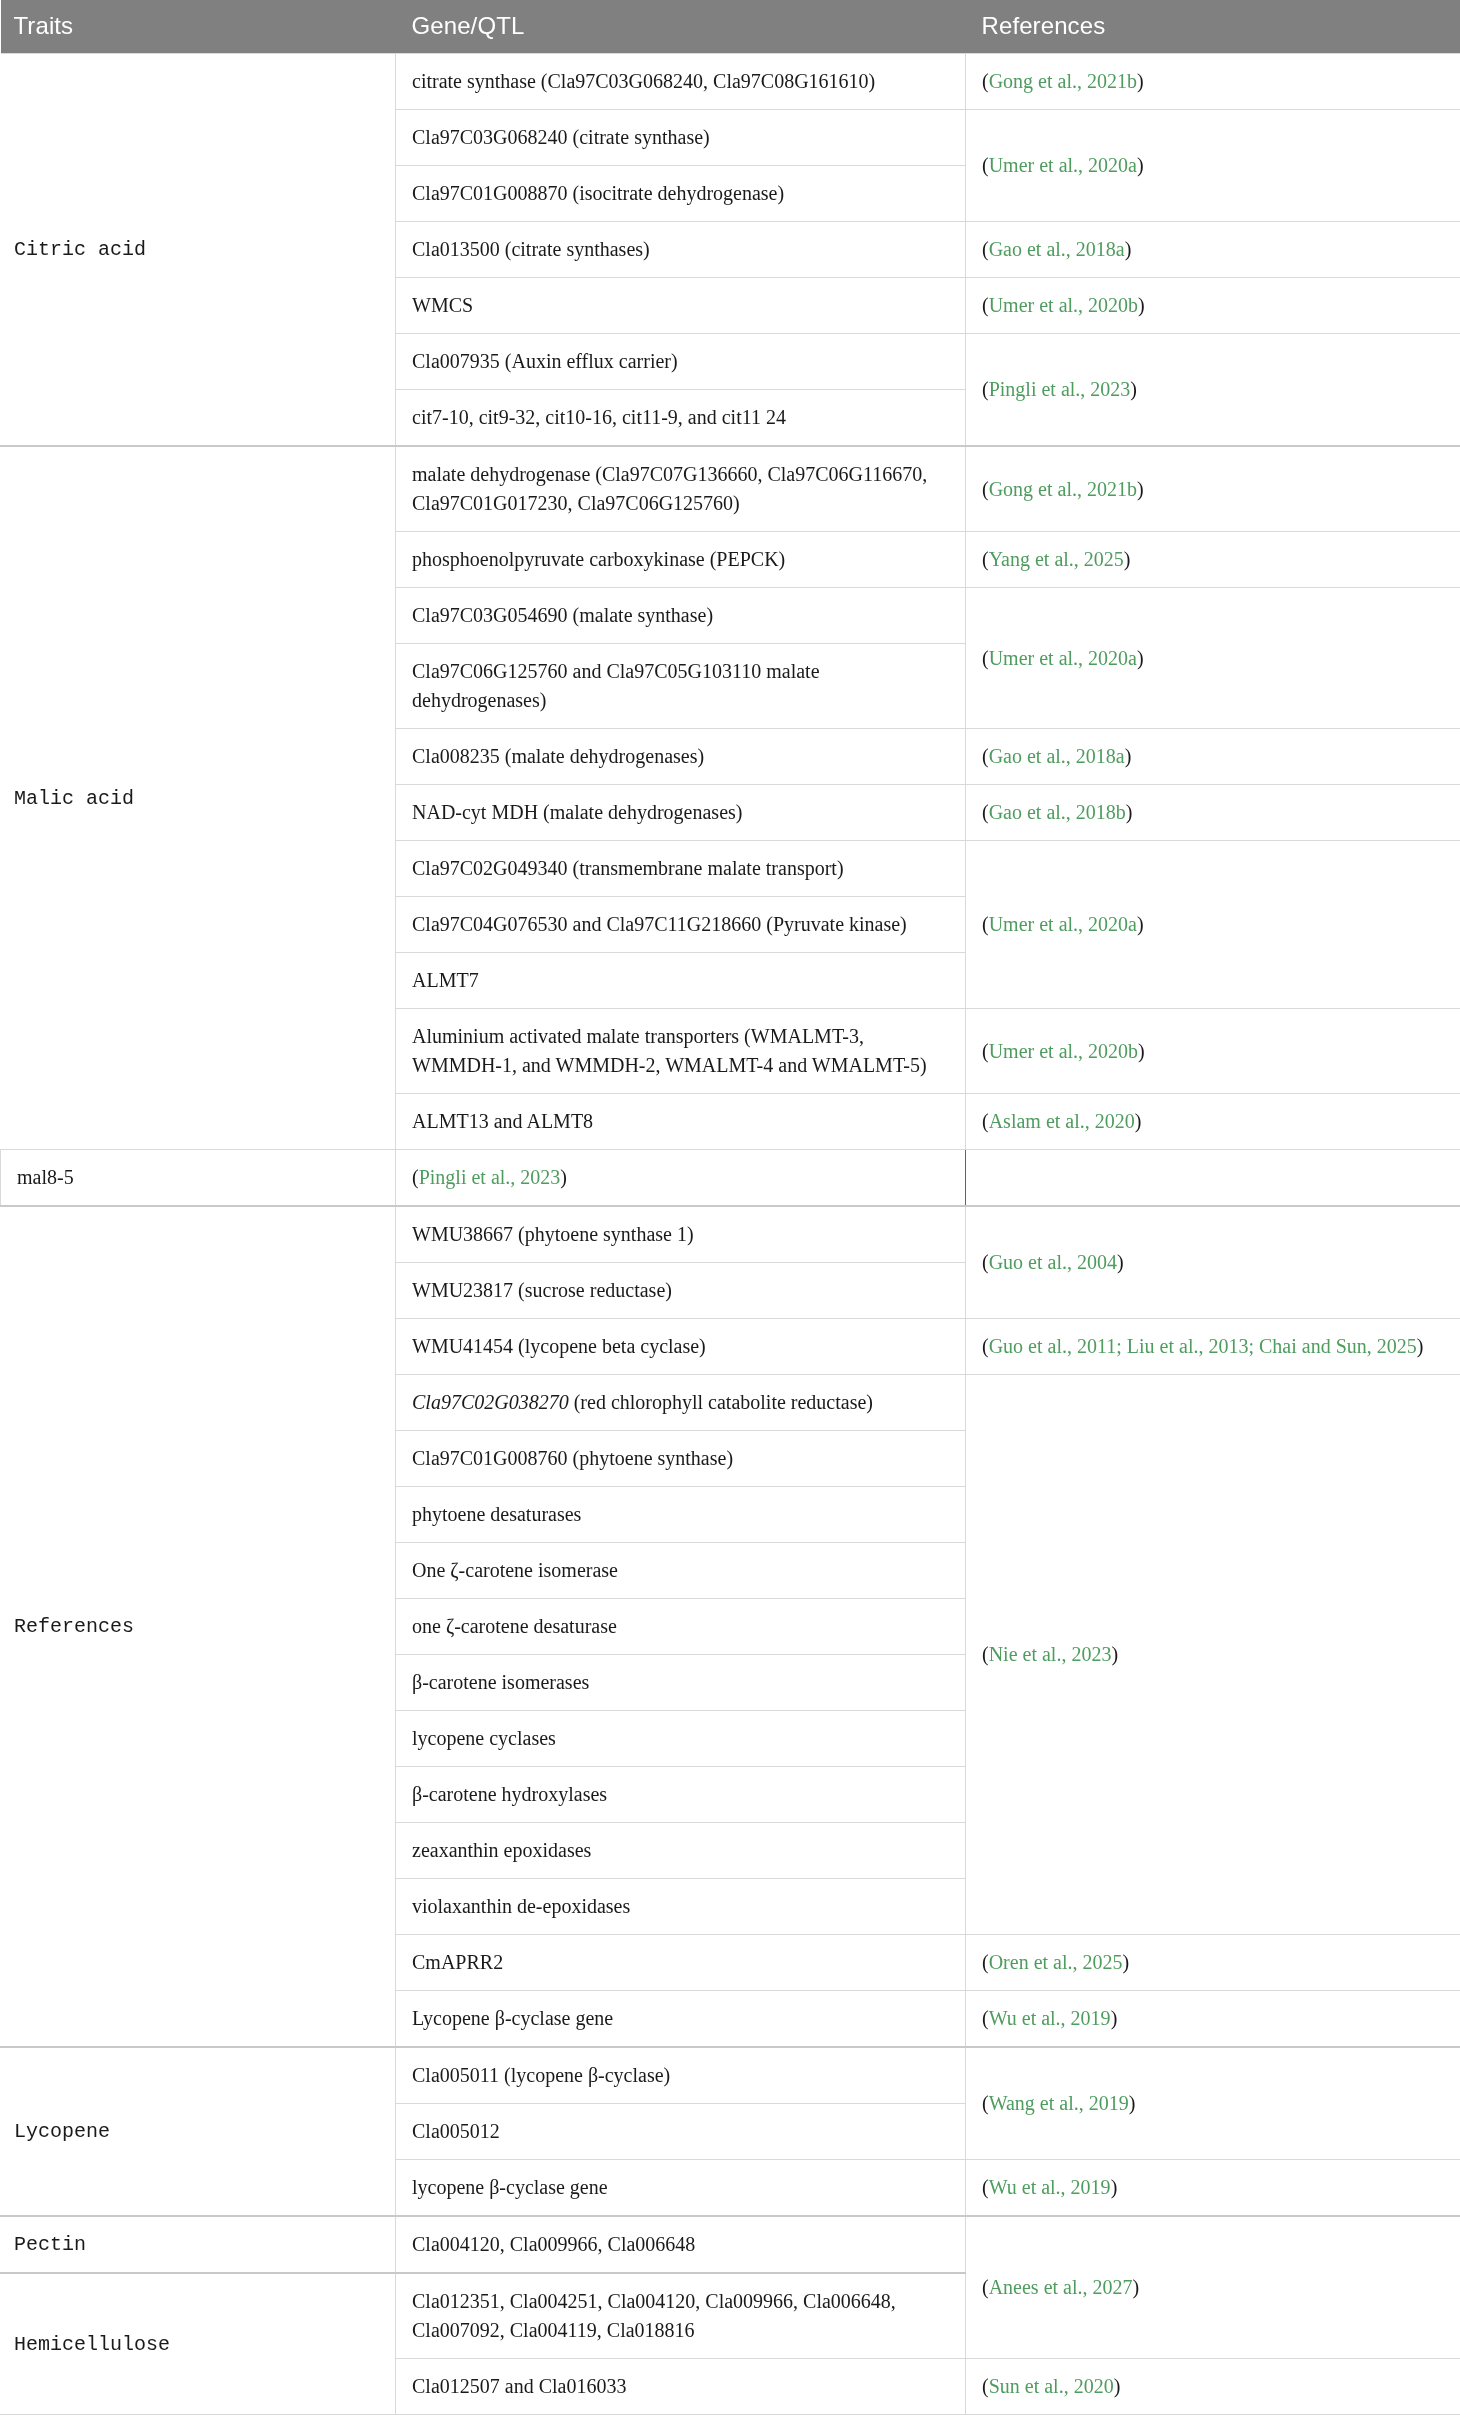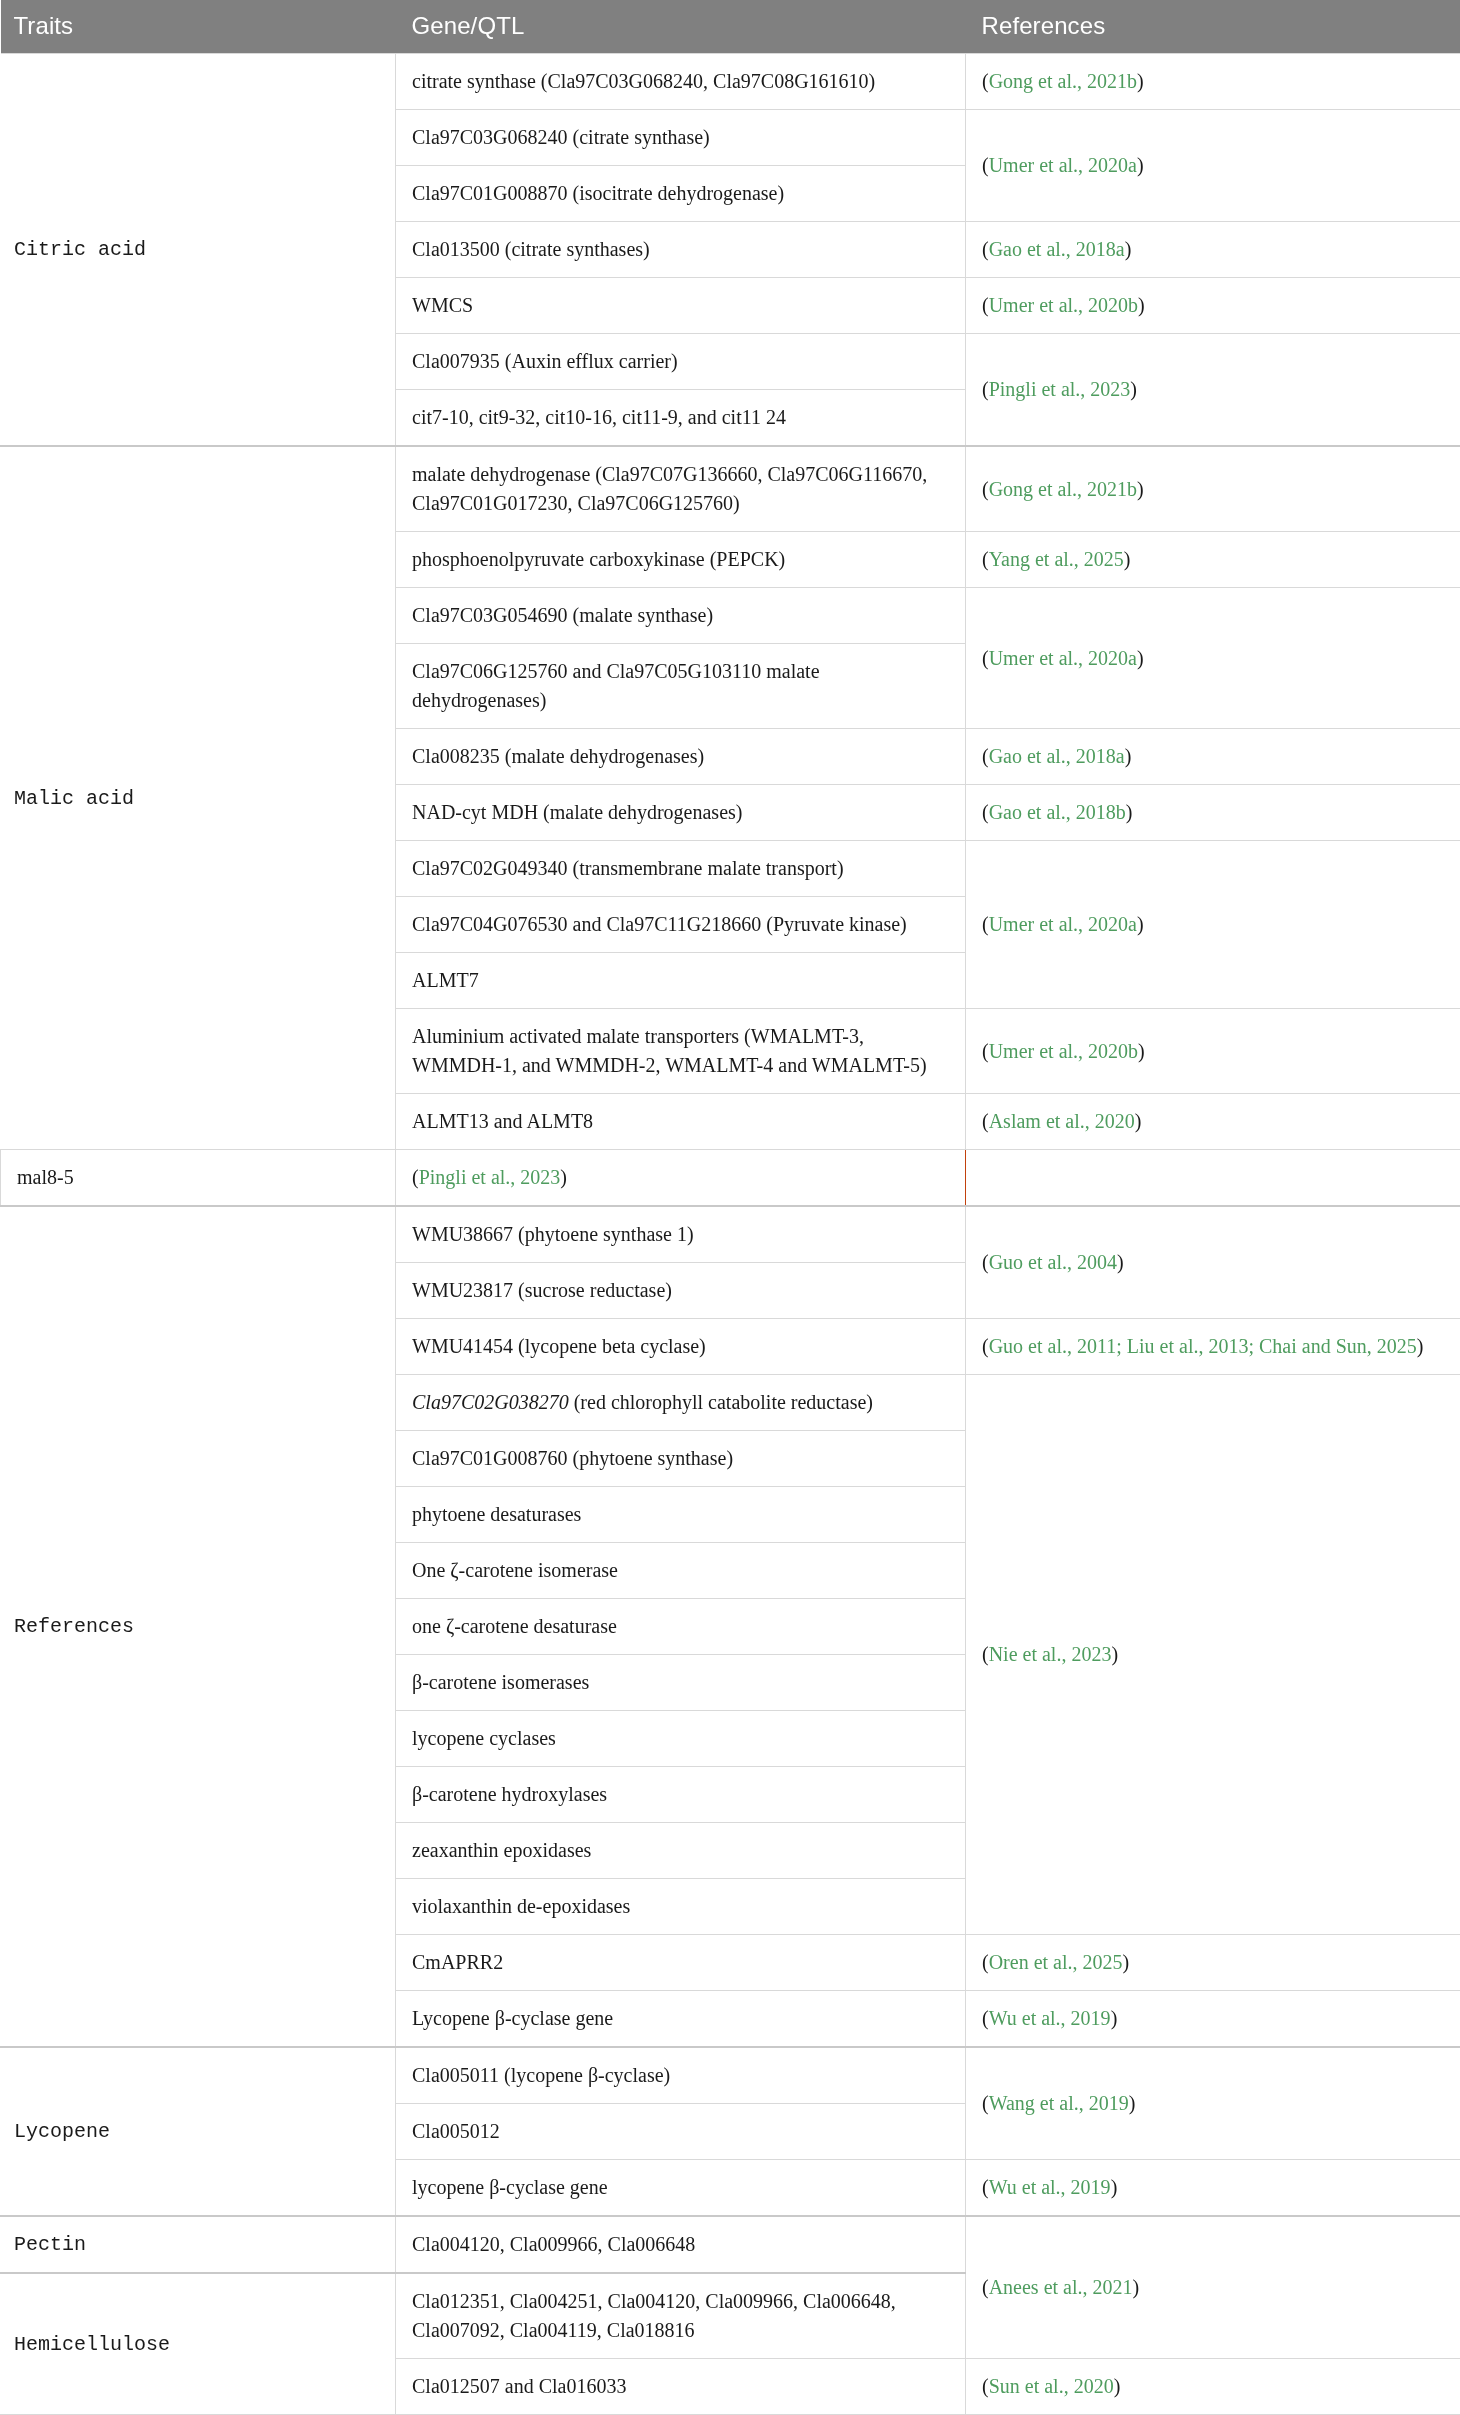--- a/index.html
+++ b/index.html
@@ -228,21 +228,21 @@
         <tr>
           <td class="gene-cell">Cla005012</td>
         </tr>
         <tr>
           <td class="gene-cell">lycopene β-cyclase gene</td>
           <td class="ref-cell"><span class="paren">(</span><span class="ref-link">Wu et al., 2019</span><span class="paren">)</span></td>
         </tr>
         <tr class="group-start">
           <td class="trait-cell">Pectin</td>
           <td class="gene-cell">Cla004120, Cla009966, Cla006648</td>
-          <td class="ref-cell" rowspan="2"><span class="paren">(</span><span class="ref-link">Anees et al., 2021</span><span class="paren">)</span></td>
+          <td class="ref-cell" rowspan="2"><span class="paren">(</span><span class="ref-link">Anees et al., 2027</span><span class="paren">)</span></td>
         </tr>
         <tr class="group-start">
           <td class="trait-cell" rowspan="2">Hemicellulose</td>
           <td class="gene-cell">Cla012351, Cla004251, Cla004120, Cla009966, Cla006648, Cla007092, Cla004119, Cla018816</td>
         </tr>
         <tr>
           <td class="gene-cell">Cla012507 and Cla016033</td>
           <td class="ref-cell"><span class="paren">(</span><span class="ref-link">Sun et al., 2020</span><span class="paren">)</span></td>
         </tr>
       </tbody>

